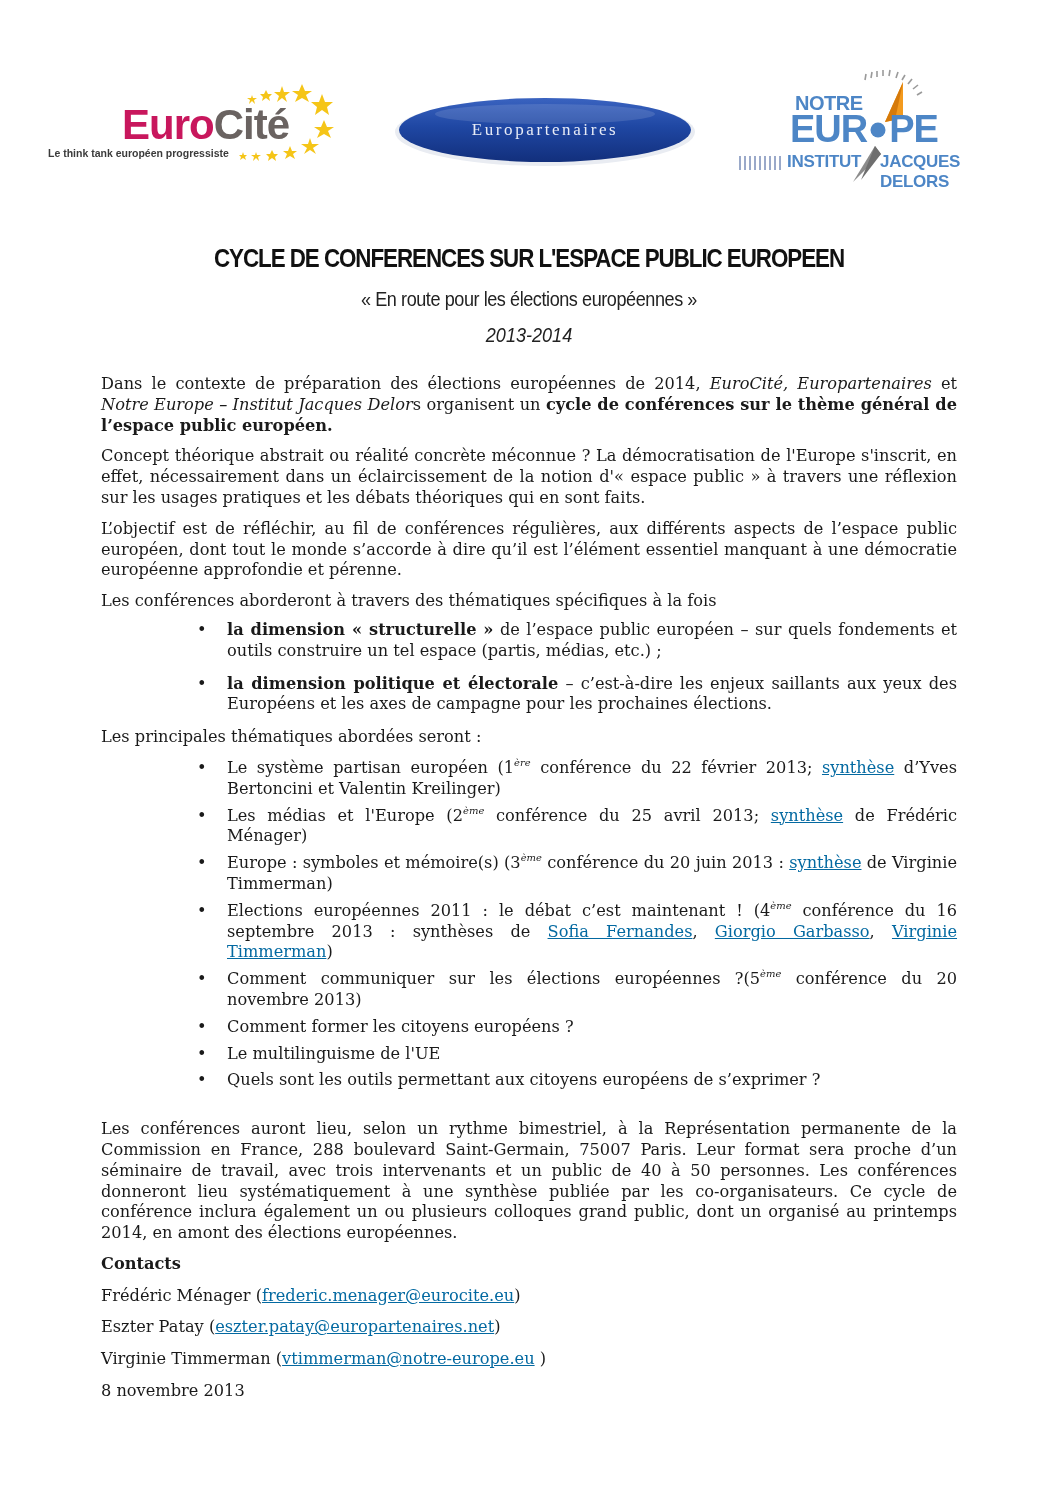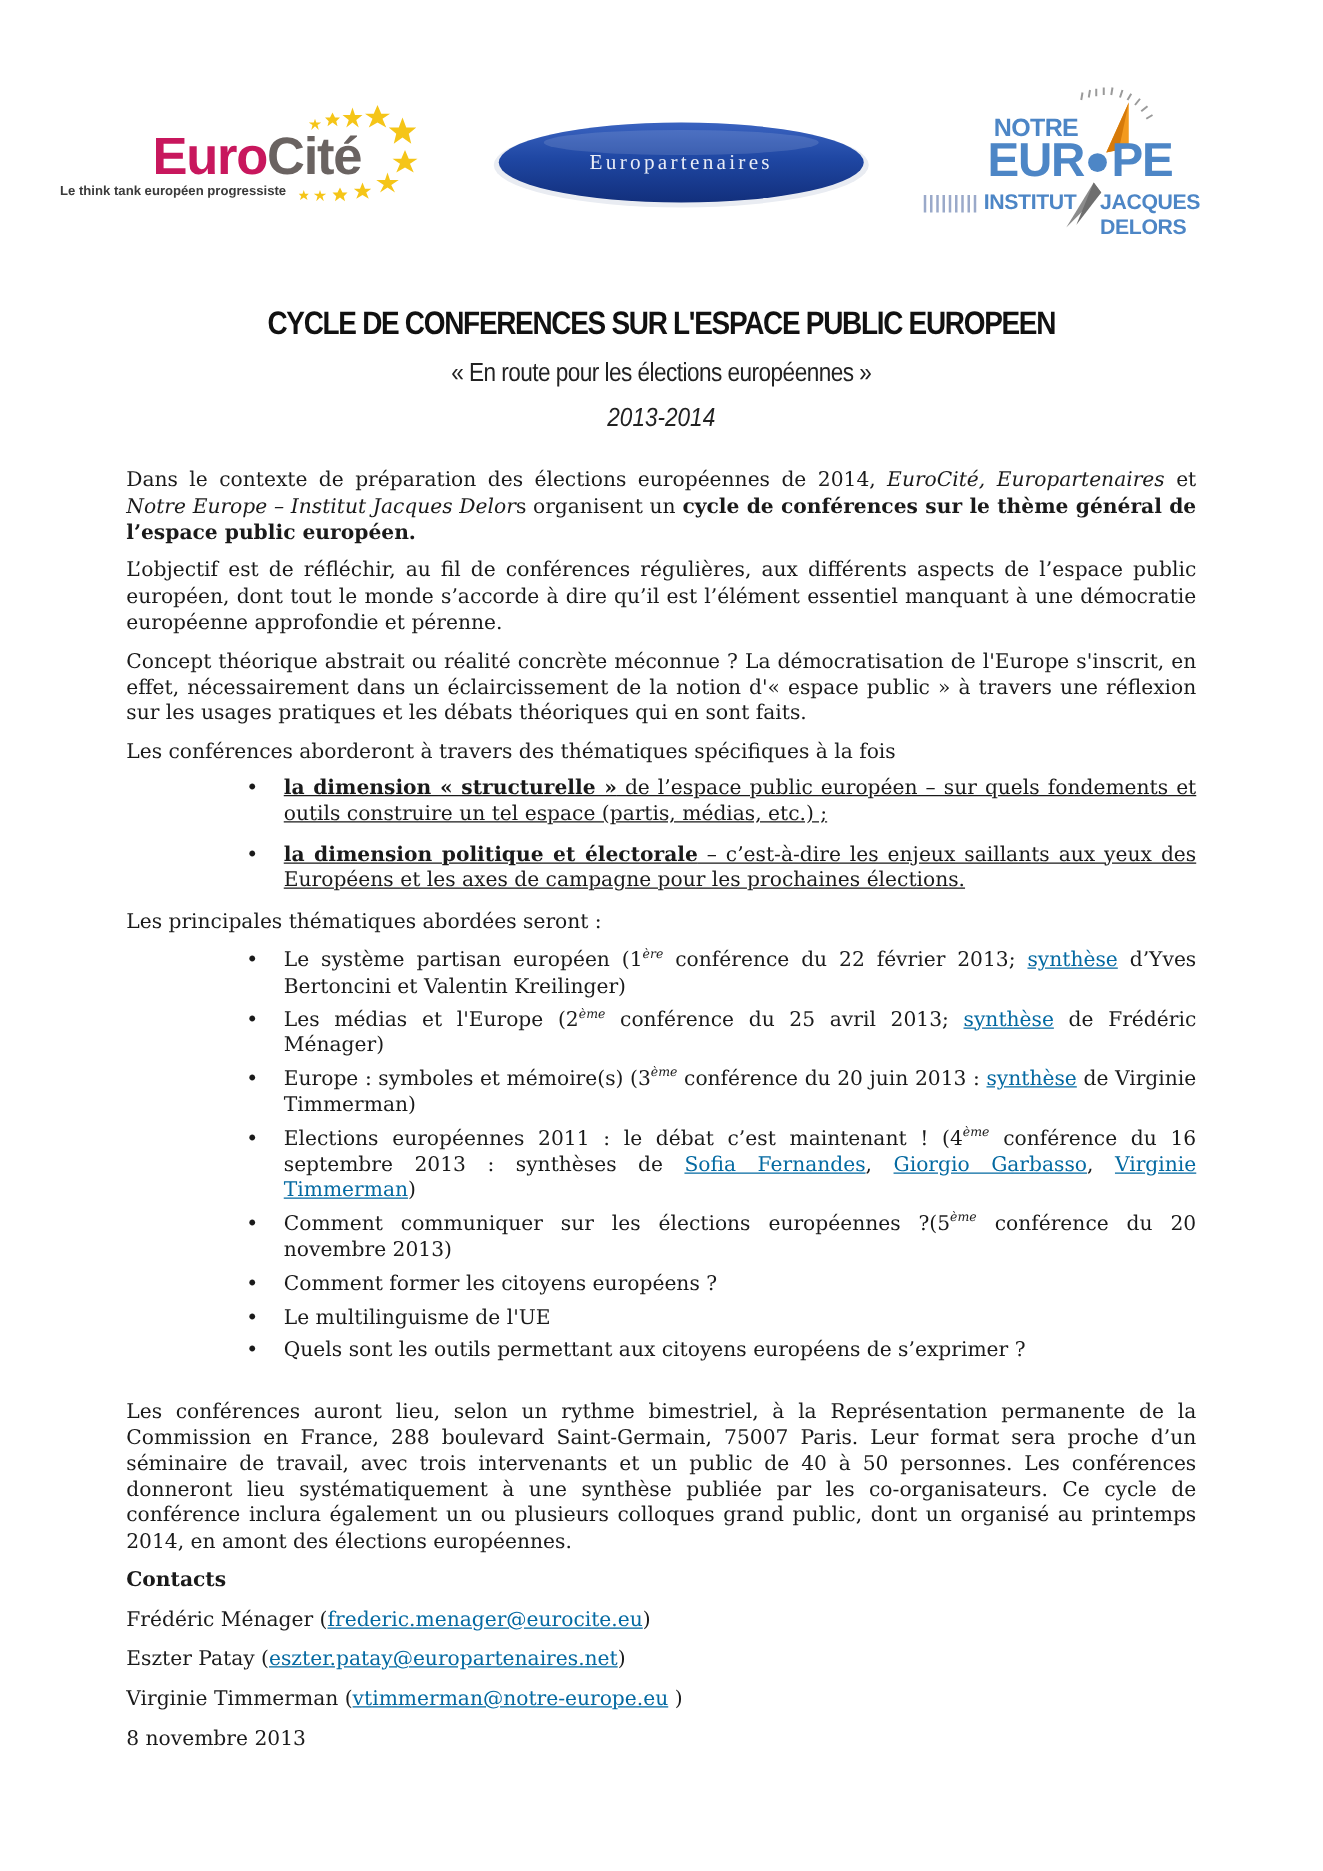--- a/index.html
+++ b/index.html
@@ -25,21 +25,21 @@
   .ne-svg { position:absolute; left:0; top:0; width:280px; height:120px; }
 
   
   .title { position:absolute; left:0; width:1058px; top:243px; text-align:center; font-family:"Liberation Sans", sans-serif; font-weight:bold; font-size:26px; letter-spacing:-1.2px; transform:scaleX(0.86); color:#111; }
   .subtitle { position:absolute; left:0; width:1058px; top:287px; text-align:center; font-family:"Liberation Sans", sans-serif; font-size:21px; letter-spacing:-0.5px; transform:scaleX(0.86); color:#222; }
   .years { position:absolute; left:0; width:1058px; top:323px; text-align:center; font-family:"Liberation Sans", sans-serif; font-style:italic; font-size:21px; transform:scaleX(0.86); color:#222; }
 
   
   .body { position:absolute; left:101px; top:374px; width:856px; font-family:"DejaVu Serif", serif; font-size:16.2px; line-height:20.8px; color:#1a1a1a; }
   .body p { margin:0 0 10px 0; text-align:justify; }
-  ul.dims { margin:0 0 8px 0; padding:0; list-style:none;text-decoration:underline; }
+  ul.dims { margin:0 0 8px 0; padding:0; list-style:none; }
   ul.dims li { position:relative; padding-left:126px; margin-bottom:12px; text-align:justify; }
   ul.dims li::before { content:"•"; position:absolute; left:96px; top:0; }
   ul.themes { margin:0 0 28px 0; padding:0; list-style:none; }
   ul.themes li { position:relative; padding-left:126px; margin-bottom:6px; text-align:justify; }
   ul.themes li::before { content:"•"; position:absolute; left:96px; top:0; }
   a.lnk { color:#0369a1; text-decoration:underline; }
   sup { font-size:10px; line-height:0; vertical-align:7px;font-style:italic; }
   .contacts p { margin:4px 0 11px 0; font-family:"DejaVu Serif", serif; }
   .contacts .head { font-weight:bold; }
 </style>
@@ -122,22 +122,22 @@
   </div>
 
   <div class="title">CYCLE DE CONFERENCES SUR L'ESPACE PUBLIC EUROPEEN</div>
   <div class="subtitle">« En route pour les élections européennes »</div>
   <div class="years">2013-2014</div>
 
   <div class="body">
     <p>
       <span>Dans le contexte de préparation des élections européennes de 2014, </span><em>EuroCité, Europartenaires</em><span> et </span><em>Notre Europe – Institut Jacques Delor</em><span>s organisent un </span><strong>cycle de conférences sur le thème général de l’espace public européen.</strong>
     </p>
+    <p>Concept théorique abstrait ou réalité concrète méconnue ? La démocratisation de l'Europe s'inscrit, en effet, nécessairement dans un éclaircissement de la notion d'« espace public » à travers une réflexion sur les usages pratiques et les débats théoriques qui en sont faits.</p>
     <p>L’objectif est de réfléchir, au fil de conférences régulières, aux différents aspects de l’espace public européen, dont tout le monde s’accorde à dire qu’il est l’élément essentiel manquant à une démocratie européenne approfondie et pérenne.</p>
-    <p>Concept théorique abstrait ou réalité concrète méconnue ? La démocratisation de l'Europe s'inscrit, en effet, nécessairement dans un éclaircissement de la notion d'« espace public » à travers une réflexion sur les usages pratiques et les débats théoriques qui en sont faits.</p>
     <p style="margin-bottom:8px">Les conférences aborderont à travers des thématiques spécifiques à la fois</p>
 
     <ul class="dims">
       <li><strong>la dimension « structurelle »</strong><span> de l’espace public européen – sur quels fondements et outils construire un tel espace (partis, médias, etc.) ;</span></li>
       <li><strong>la dimension politique et électorale</strong><span> – c’est-à-dire les enjeux saillants aux yeux des Européens et les axes de campagne pour les prochaines élections.</span></li>
     </ul>
 
     <p style="margin-bottom:10px">Les principales thématiques abordées seront :</p>
 
     <ul class="themes">

